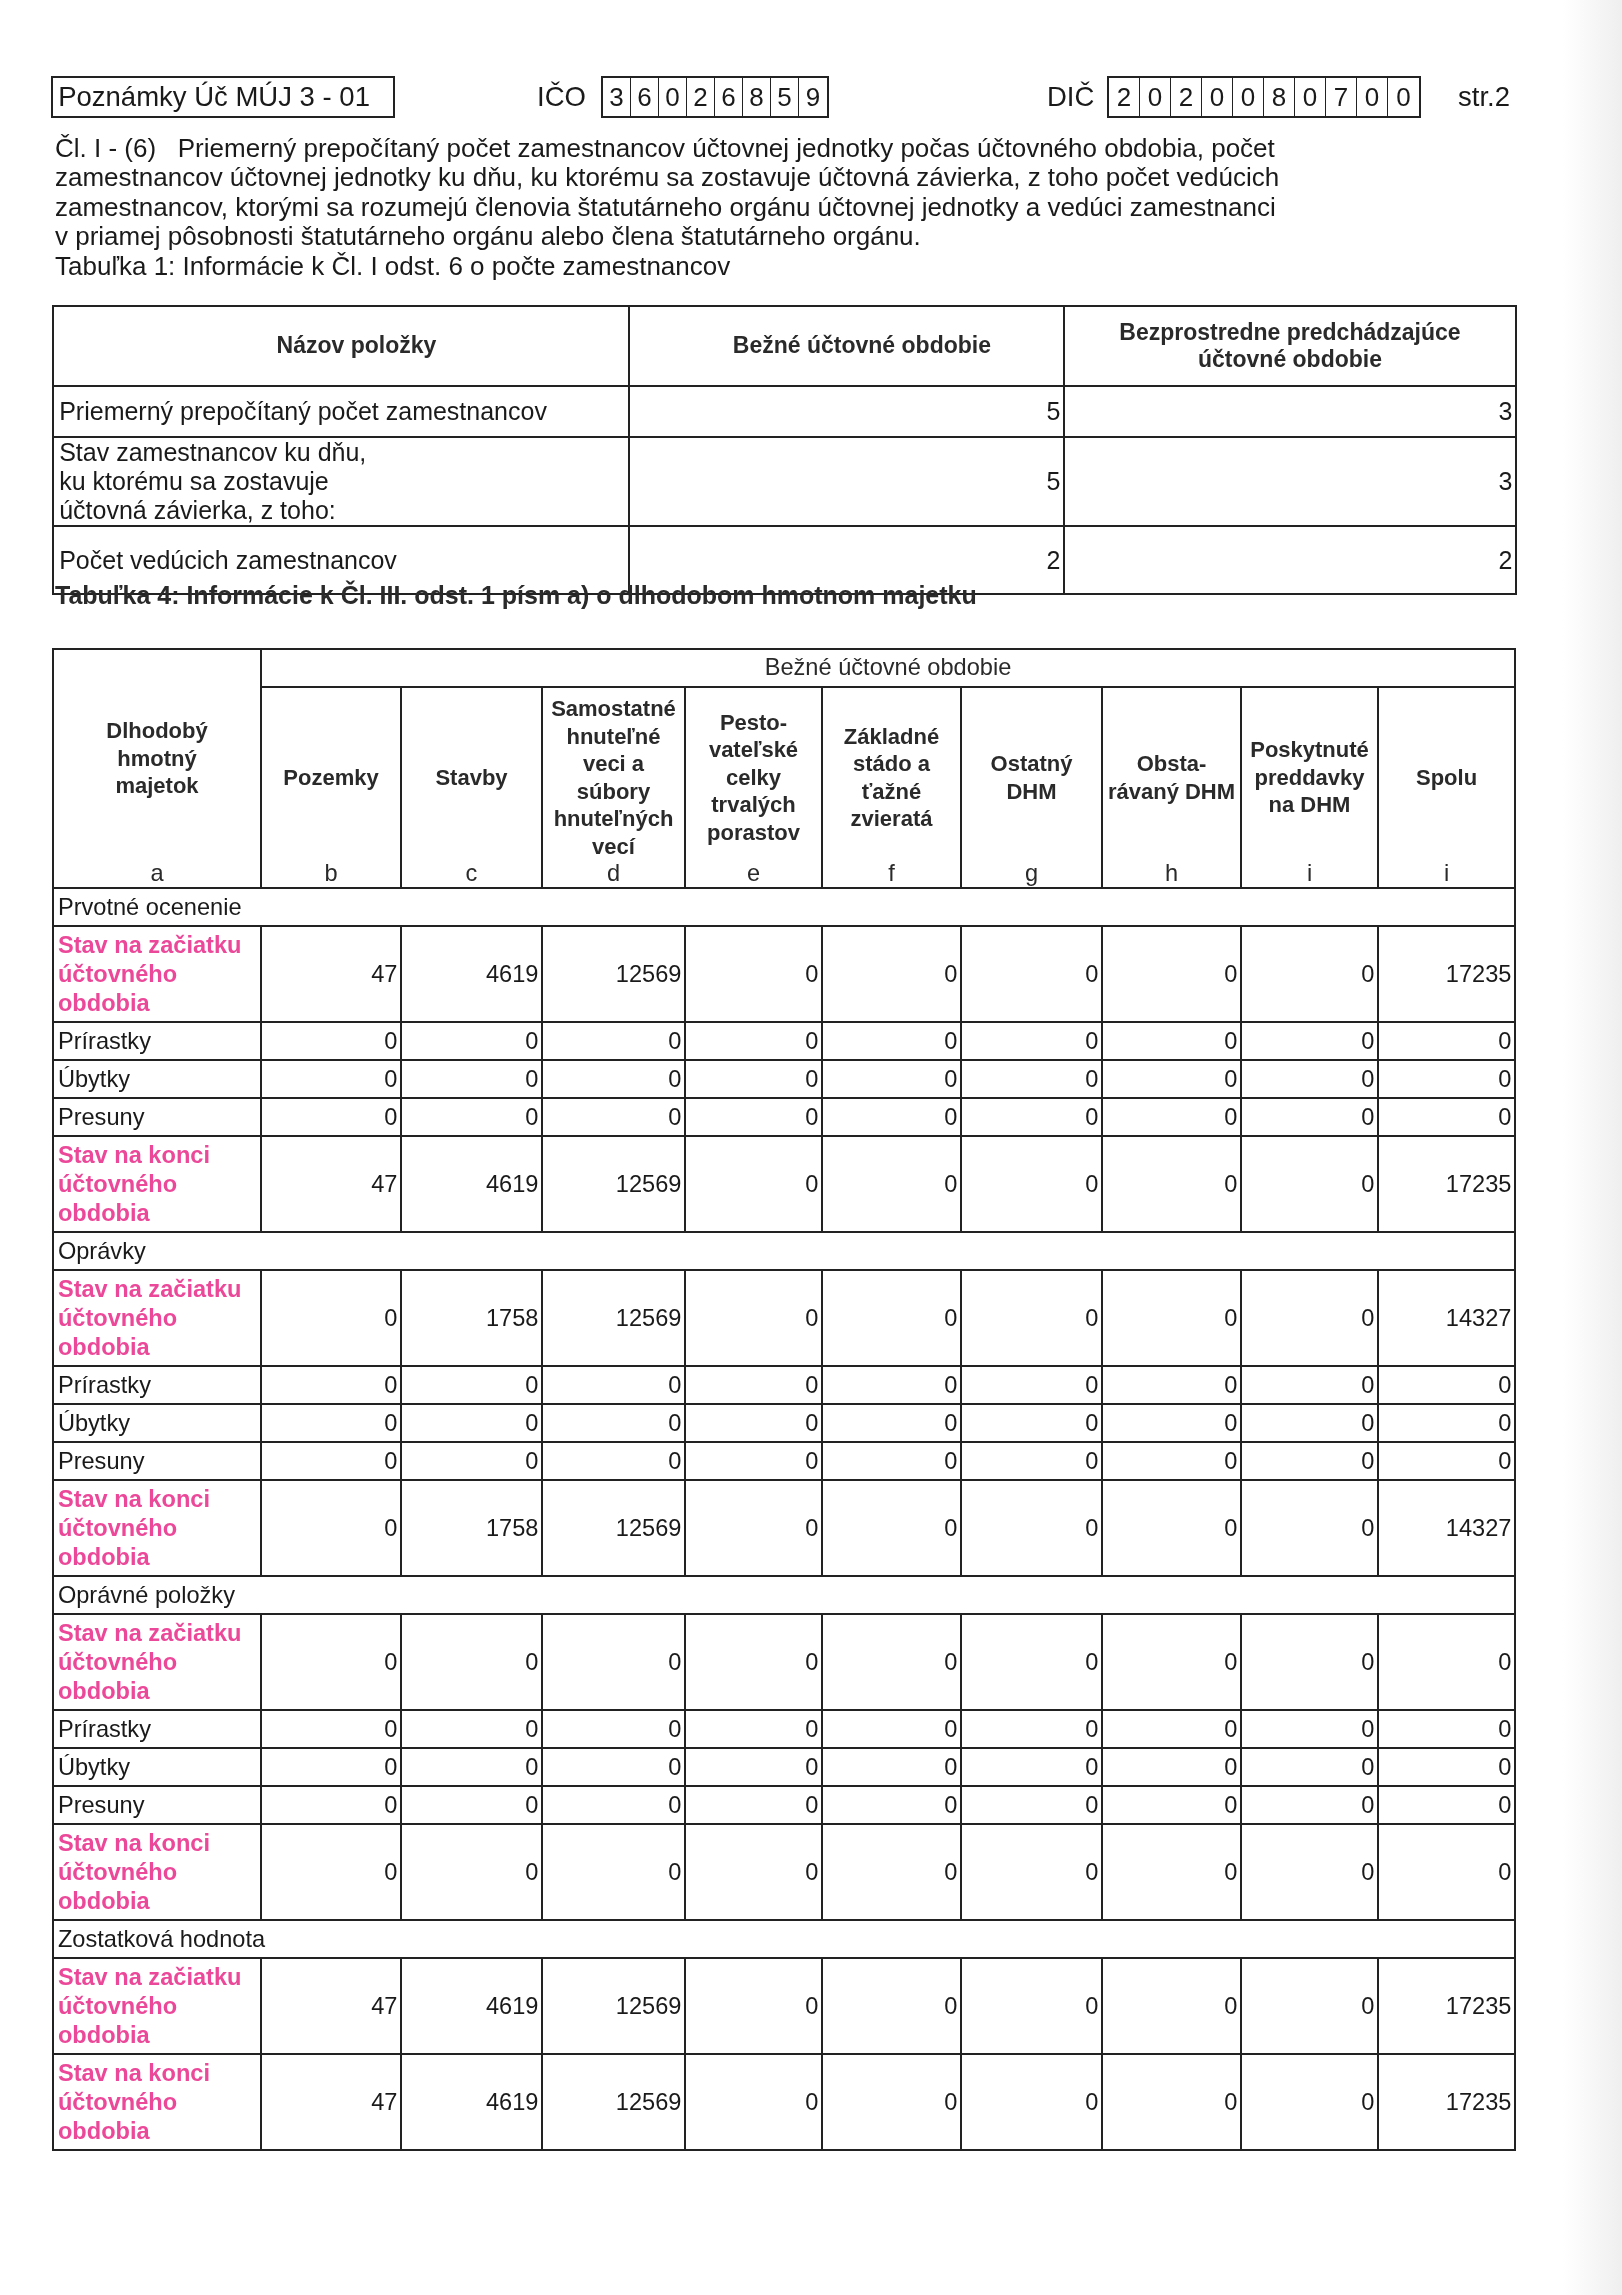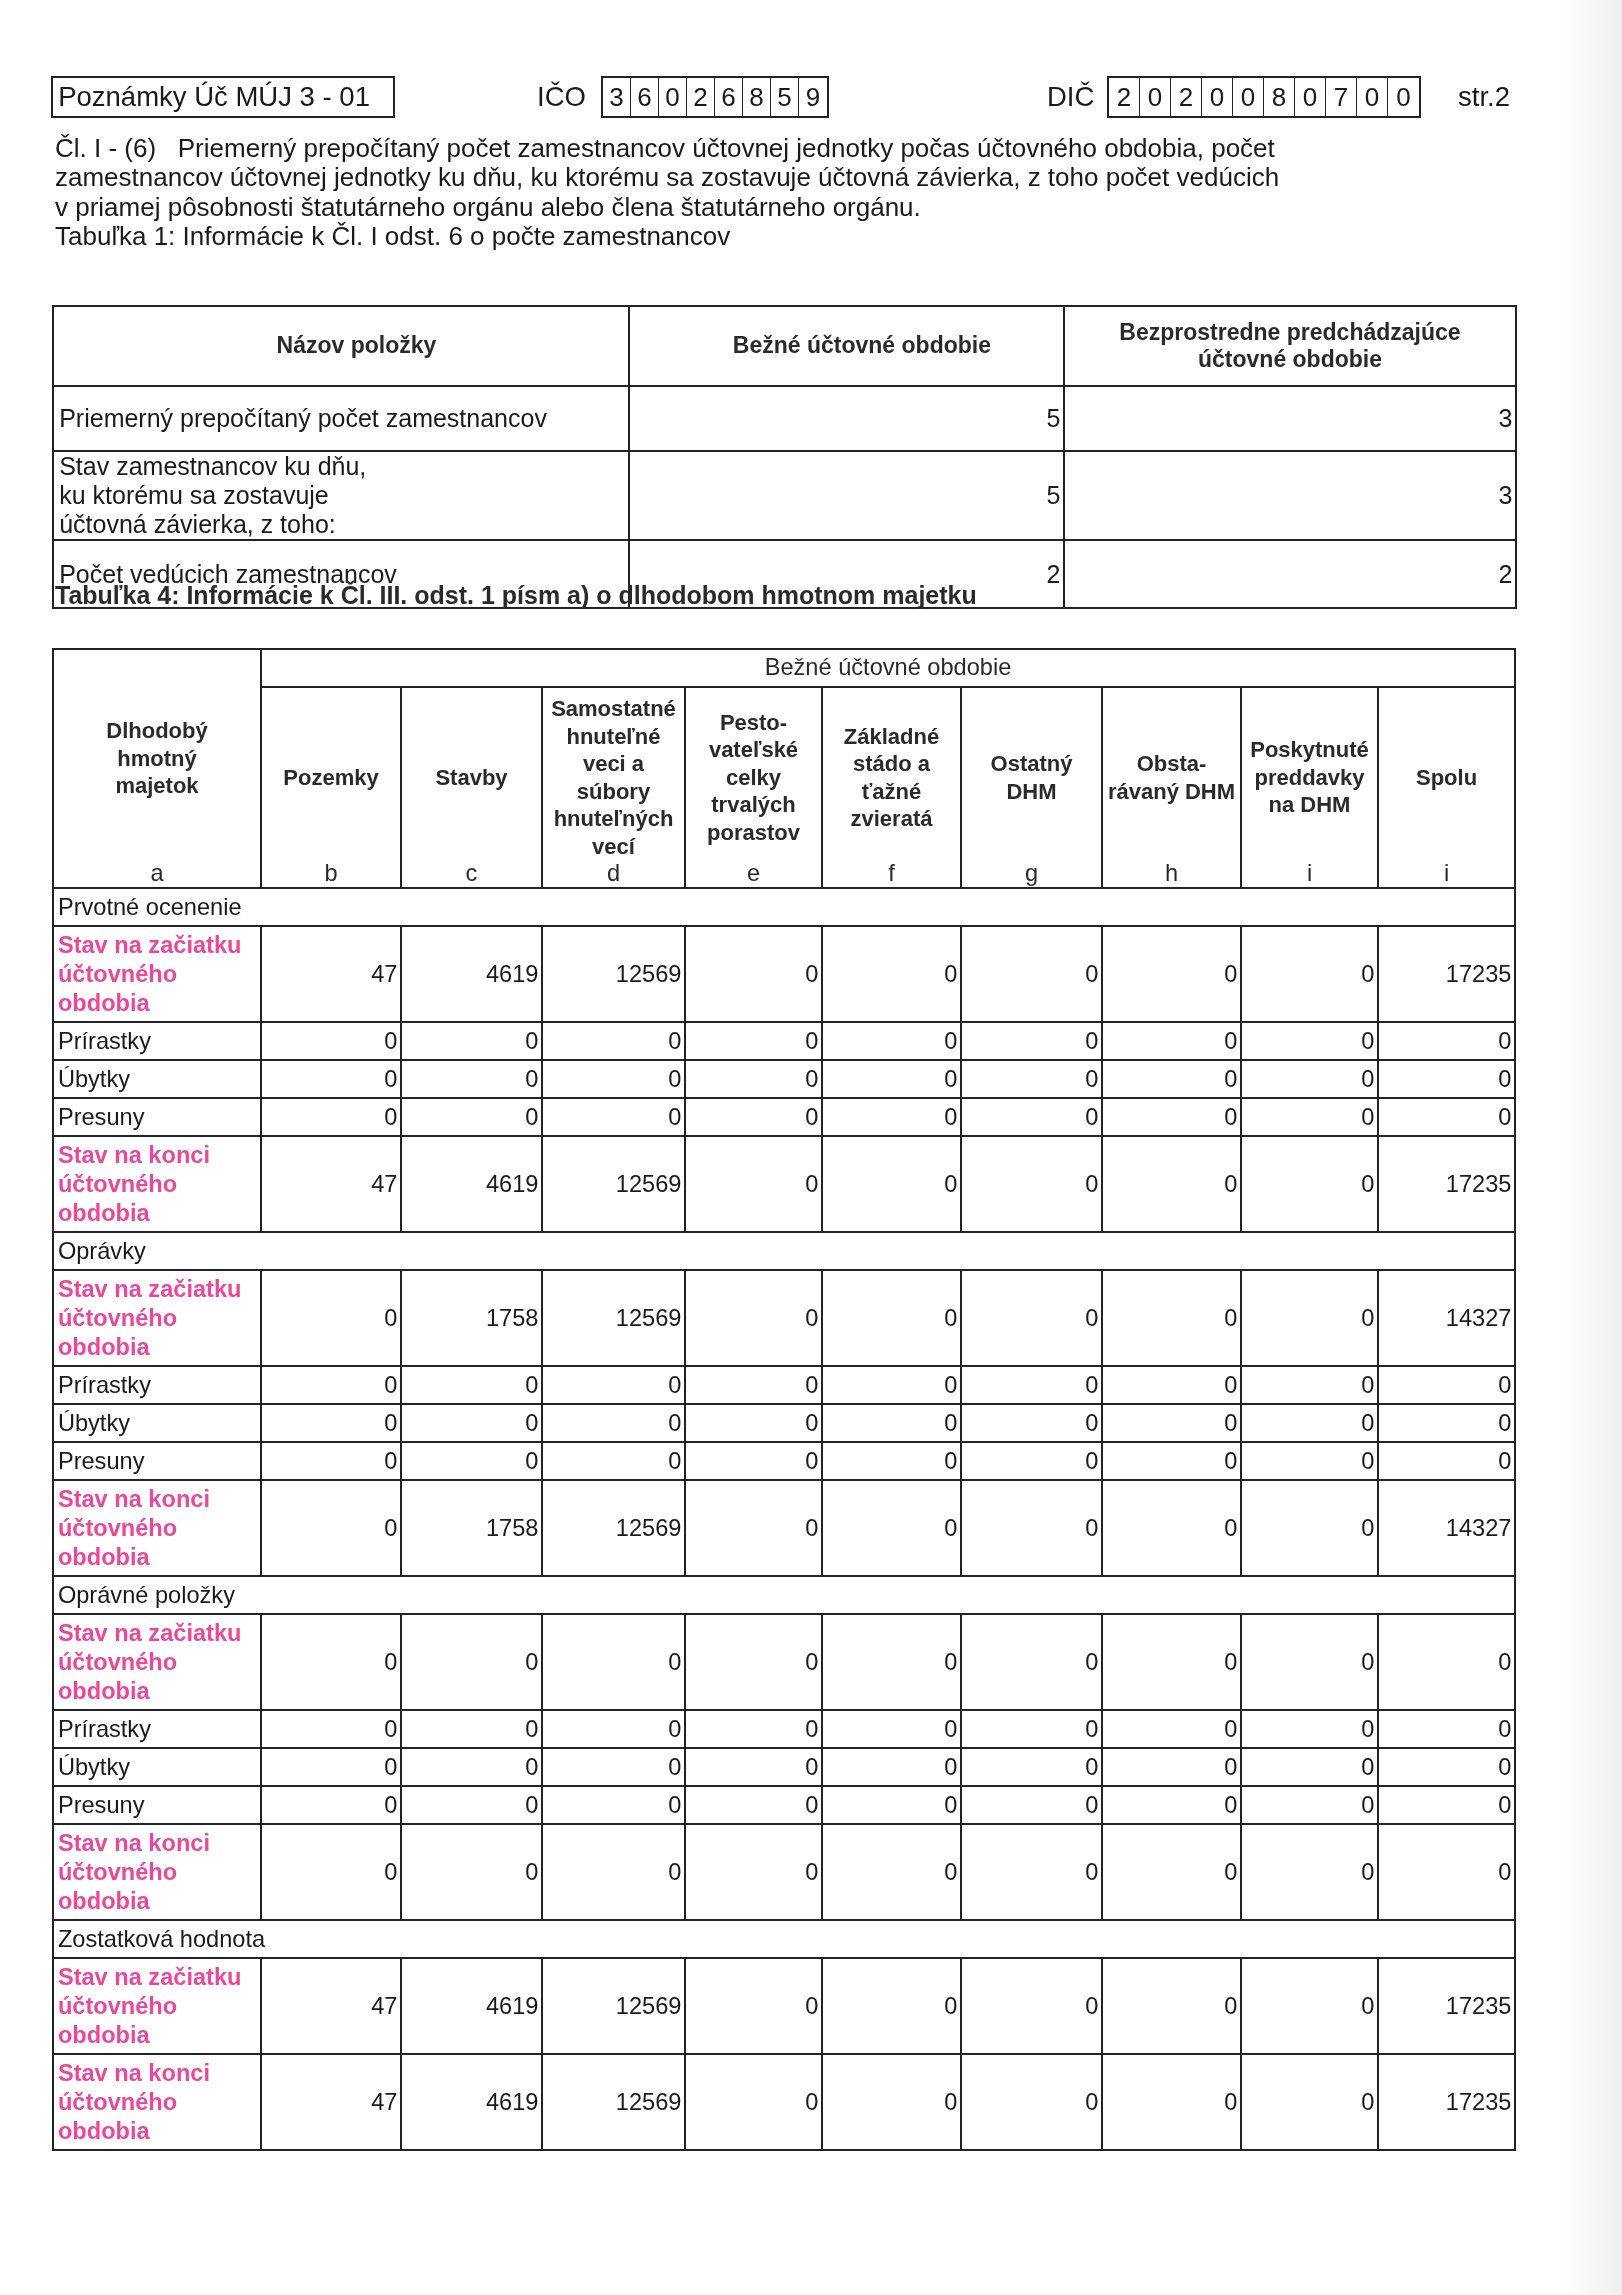--- a/index.html
+++ b/index.html
@@ -75,40 +75,41 @@
     <div class="digit" style="width: 31px;">0</div>
     <div class="digit" style="width: 31px;">7</div>
     <div class="digit" style="width: 31px;">0</div>
     <div class="digit" style="width: 31px;">0</div>
   </div>
 <span class="lbl" style="left:1458px;top:77px;">str.2</span>
 
 <div class="para">
   <div><span class="bold">Čl. I - (6)</span>&nbsp;&nbsp; <span>Priemerný prepočítaný počet zamestnancov účtovnej jednotky počas účtovného obdobia, počet</span></div>
   <div>zamestnancov účtovnej jednotky ku dňu, ku ktorému sa zostavuje účtovná závierka, z toho počet vedúcich</div>
+  <div>zamestnancov, ktorými sa rozumejú členovia štatutárneho orgánu účtovnej jednotky a vedúci zamestnanci</div>
   <div>v priamej pôsobnosti štatutárneho orgánu alebo člena štatutárneho orgánu.</div>
   <div>Tabuľka 1: Informácie k Čl. I odst. 6 o počte zamestnancov</div>
 </div>
 
 <table class="t1">
   <colgroup>
       <col style="width:576px">
       <col style="width:435px">
       <col style="width:452px">
     </colgroup>
   <thead>
     <tr>
       <th>Názov položky</th>
       <th>Bežné účtovné obdobie</th>
       <th style="padding:0 26px;margin-top:33px;">Bezprostredne predchádzajúce účtovné obdobie</th>
     </tr>
   </thead>
   <tbody id="t1-body">
       <tr>
-        <td style="height:65px">Priemerný prepočítaný počet zamestnancov</td>
+        <td style="height:51px">Priemerný prepočítaný počet zamestnancov</td>
         <td class="num">5</td>
         <td class="num">3</td>
       </tr>
       <tr>
         <td style="height: 77px; padding-right: 249px;">Stav zamestnancov ku dňu, ku ktorému sa zostavuje účtovná závierka, z toho:</td>
         <td class="num">5</td>
         <td class="num">3</td>
       </tr>
       <tr>
         <td style="height:68px">Počet vedúcich zamestnancov</td>

